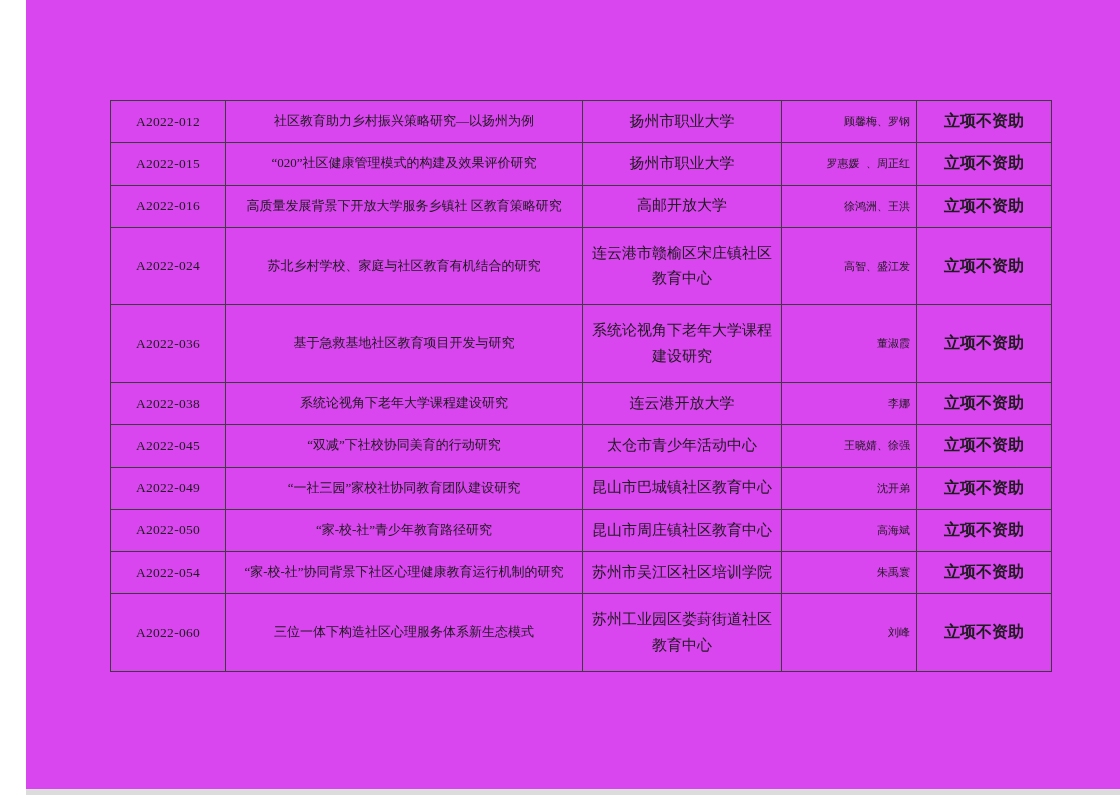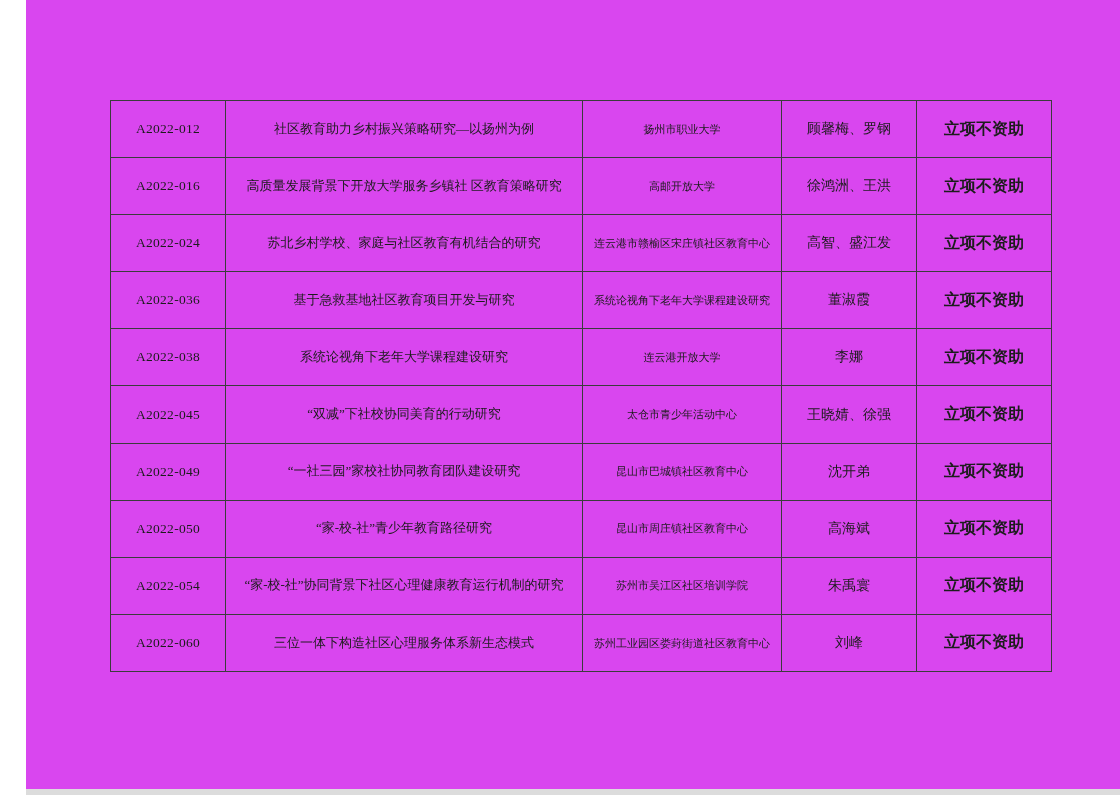--- a/index.html
+++ b/index.html
@@ -42,28 +42,28 @@
   }
   td.c-title {
     text-align: center;
     padding-left: 9px;
     padding-right: 8px;
     font-size: 13px;
     line-height: 1.45;
   }
   td.c-inst {
     text-align: center;
-    font-size: 11px;
+    font-size: 15px;
     line-height: 1.7;
     padding-left: 8px;
     padding-right: 8px;
   }
   td.c-names {
-    text-align: center;
-    font-size: 14px;
+    text-align: right;
+    font-size: 11px;
     font-family: Liberation Mono, monospace;
   }
   td.c-status {
     text-align: center;
     font-size: 16px;
     font-weight: bold;
     color: #000000;
     font-family: "Liberation Sans", "DejaVu Sans", sans-serif;
     border-radius: 13px;
   }
@@ -88,20 +88,27 @@
       <col style="width:199px">
       <col style="width:135px">
       <col style="width:135px">
     </colgroup>
     <tbody>
       <tr>
         <td class="c-id">A2022-012</td>
         <td class="c-title">社区教育助力乡村振兴策略研究—以扬州为例</td>
         <td class="c-inst">扬州市职业大学</td>
         <td class="c-names">顾馨梅、罗钢</td>
+        <td class="c-status">立项不资助</td>
+      </tr>
+      <tr>
+        <td class="c-id">A2022-015</td>
+        <td class="c-title">“020”社区健康管理模式的构建及效果评价研究</td>
+        <td class="c-inst">扬州市职业大学</td>
+        <td class="c-names">罗惠媛 、周正红</td>
         <td class="c-status">立项不资助</td>
       </tr>
       <tr>
         <td class="c-id">A2022-016</td>
         <td class="c-title">高质量发展背景下开放大学服务乡镇社 区教育策略研究</td>
         <td class="c-inst">高邮开放大学</td>
         <td class="c-names">徐鸿洲、王洪</td>
         <td class="c-status">立项不资助</td>
       </tr>
       <tr>

